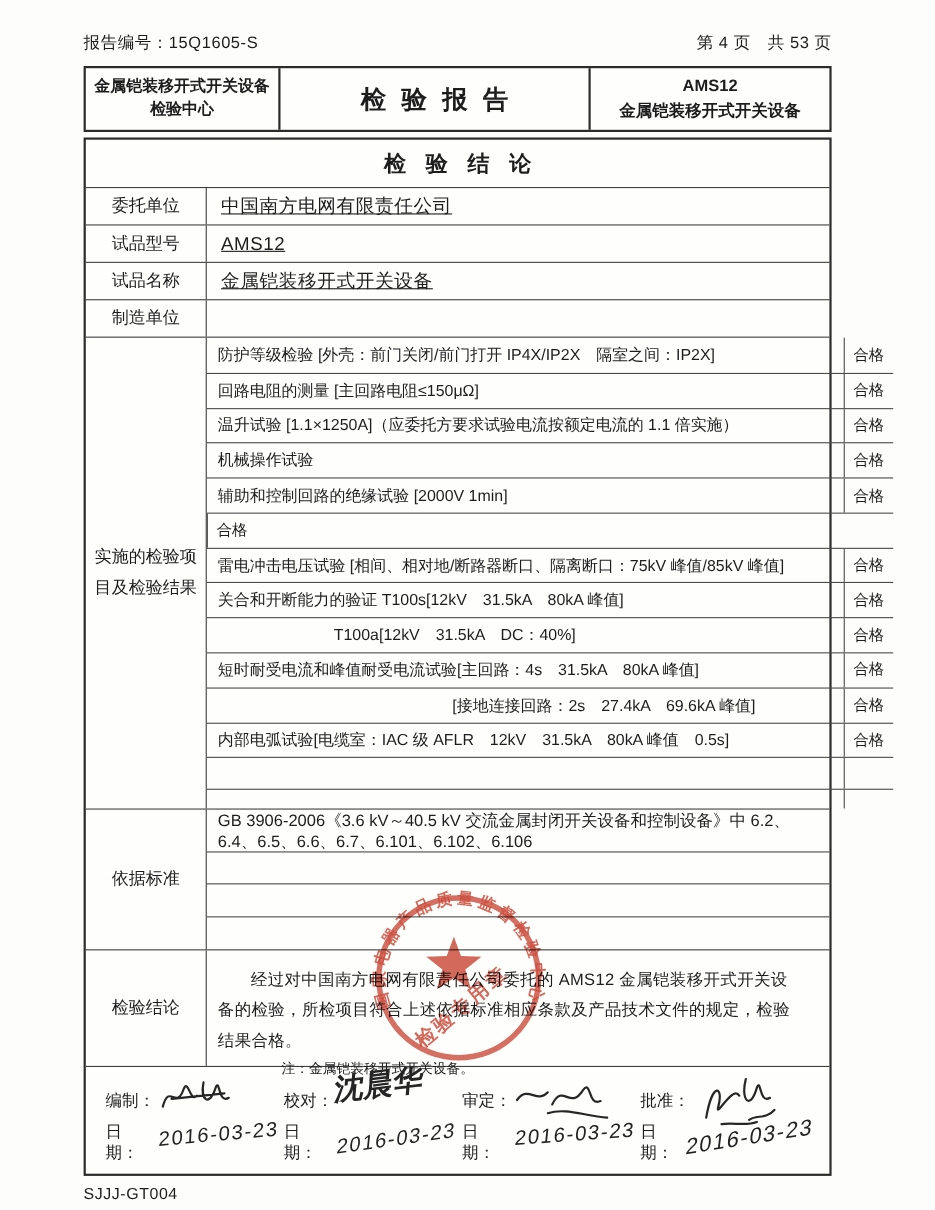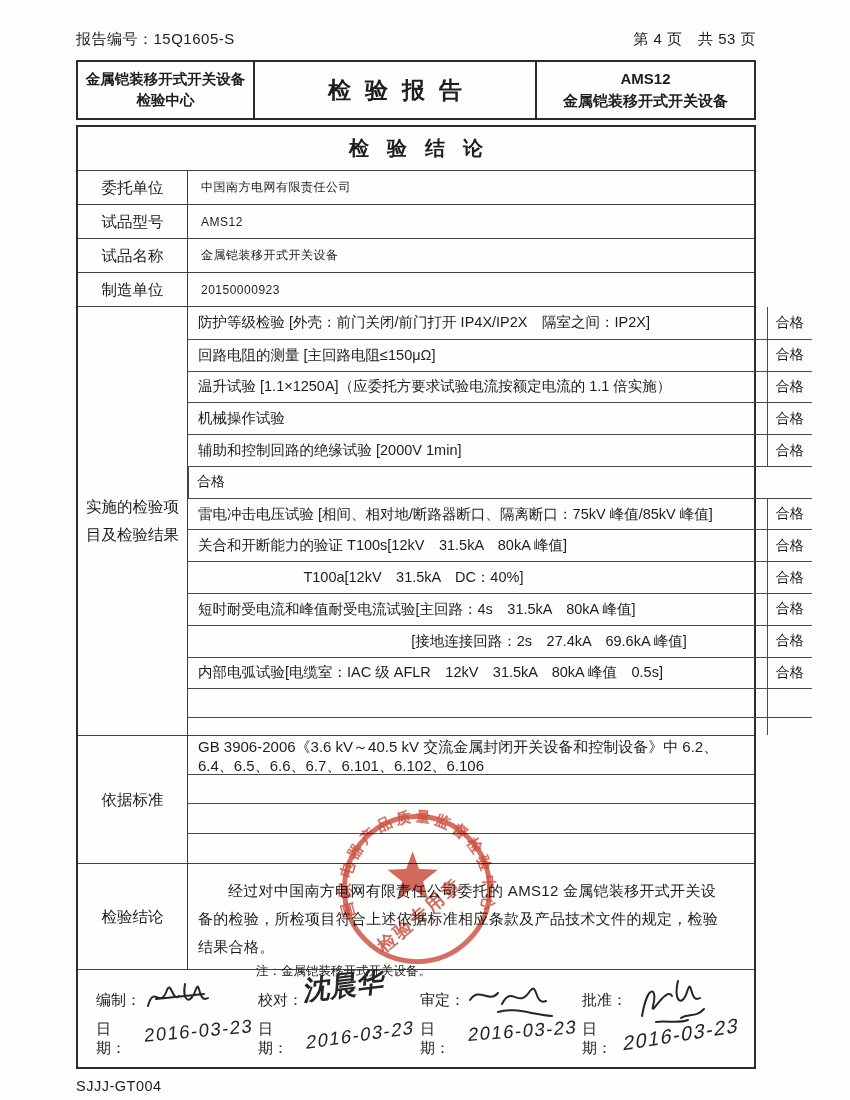--- a/index.html
+++ b/index.html
@@ -16,21 +16,21 @@
   .h-org { width:177px; border-right:2px solid #2b2b2b; display:flex; flex-direction:column; justify-content:center; align-items:center; font-size:14.5px; font-weight:bold; line-height:1.45; }
   .h-title { flex:1; border-right:2px solid #2b2b2b; display:flex; justify-content:center; align-items:center; font-size:23px; font-weight:bold; letter-spacing:14px; text-indent:14px; }
   .h-prod { width:217px; display:flex; flex-direction:column; justify-content:center; align-items:center; font-size:15px; font-weight:bold; line-height:1.5; }
 
   
   .main-table { margin-top:5px; border:2px solid #2b2b2b; background:#fefefd; }
   .row { display:flex; border-top:1px solid #3f3f3f; }
   .title-row { height:43px; display:flex; justify-content:center; align-items:center; font-size:20px; font-weight:bold; letter-spacing:18px; text-indent:18px; }
   .lbl { width:110px; min-width:110px; border-right:1px solid #3f3f3f; display:flex; justify-content:center; align-items:center; text-align:center; font-size:15.5px; line-height:1.8; }
   .info-row { height:34px; }
-  .info-row .val { flex:1; display:flex; align-items:center; padding-left:13px; font-size:12px; letter-spacing:0.5px; }
+  .info-row .val { flex:1; display:flex; align-items:center; padding-left:13px; font-size:17px; letter-spacing:0.5px;text-decoration:underline; }
 
   .tests-row { height:429px; }
   .tests-lbl span { display:block; width:98px; }
   .tests-body { flex:1; display:flex; flex-direction:column; }
   .t-row { display:flex; height:32px; }
   .t-row + .t-row { border-top:1px solid #4a4a4a;gap:48px; }
   .t-item { flex:1; display:flex; align-items:center; padding:0 6px 0 10px; font-size:14.5px; white-space:nowrap; overflow:hidden; }
   .t-res { width:45px; min-width:45px; border-left:1px solid #4a4a4a; display:flex; justify-content:center; align-items:center; font-size:14px; }
   .t-row.center .t-item { justify-content:center; padding-right:90px; }
   .t-row.right .t-item { justify-content:flex-end; padding-right:32px; }
@@ -98,21 +98,20 @@
       <div class="row info-row">
         <div class="lbl">试品型号</div>
         <div class="val">AMS12</div>
       </div>
       <div class="row info-row">
         <div class="lbl">试品名称</div>
         <div class="val">金属铠装移开式开关设备</div>
       </div>
       <div class="row info-row">
         <div class="lbl">制造单位</div>
-        <div class="val">20150000923</div>
       </div>
 
       <div class="row tests-row">
         <div class="lbl tests-lbl">
             <span>实施的检验项目及检验结果</span>
           </div>
         <div class="tests-body">
           <div class="t-row">
               <div class="t-item">防护等级检验 [外壳：前门关闭/前门打开 IP4X/IP2X　隔室之间：IP2X]</div>
               <div class="t-res">合格</div>

